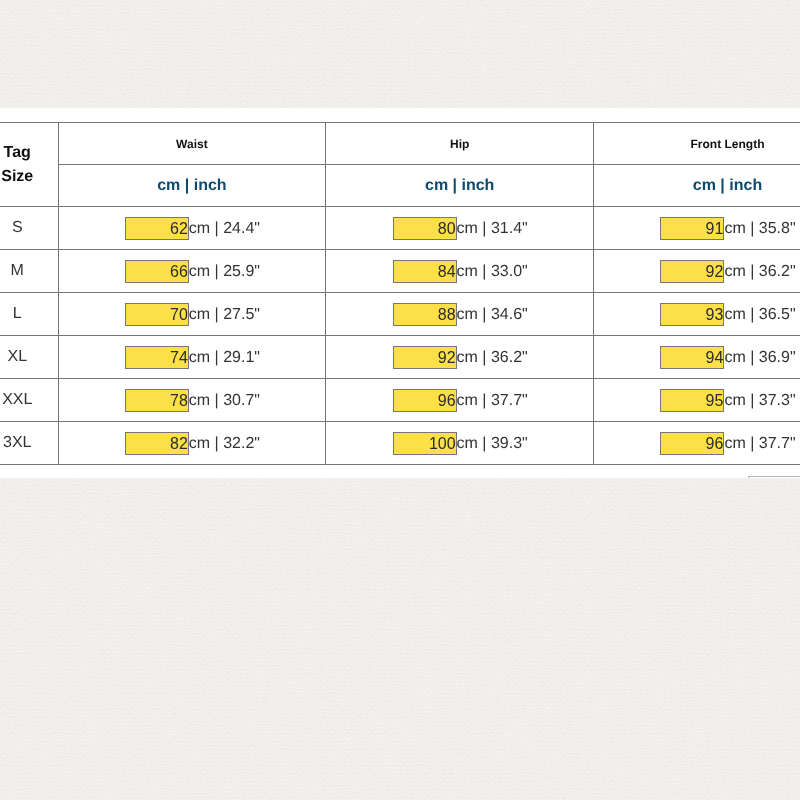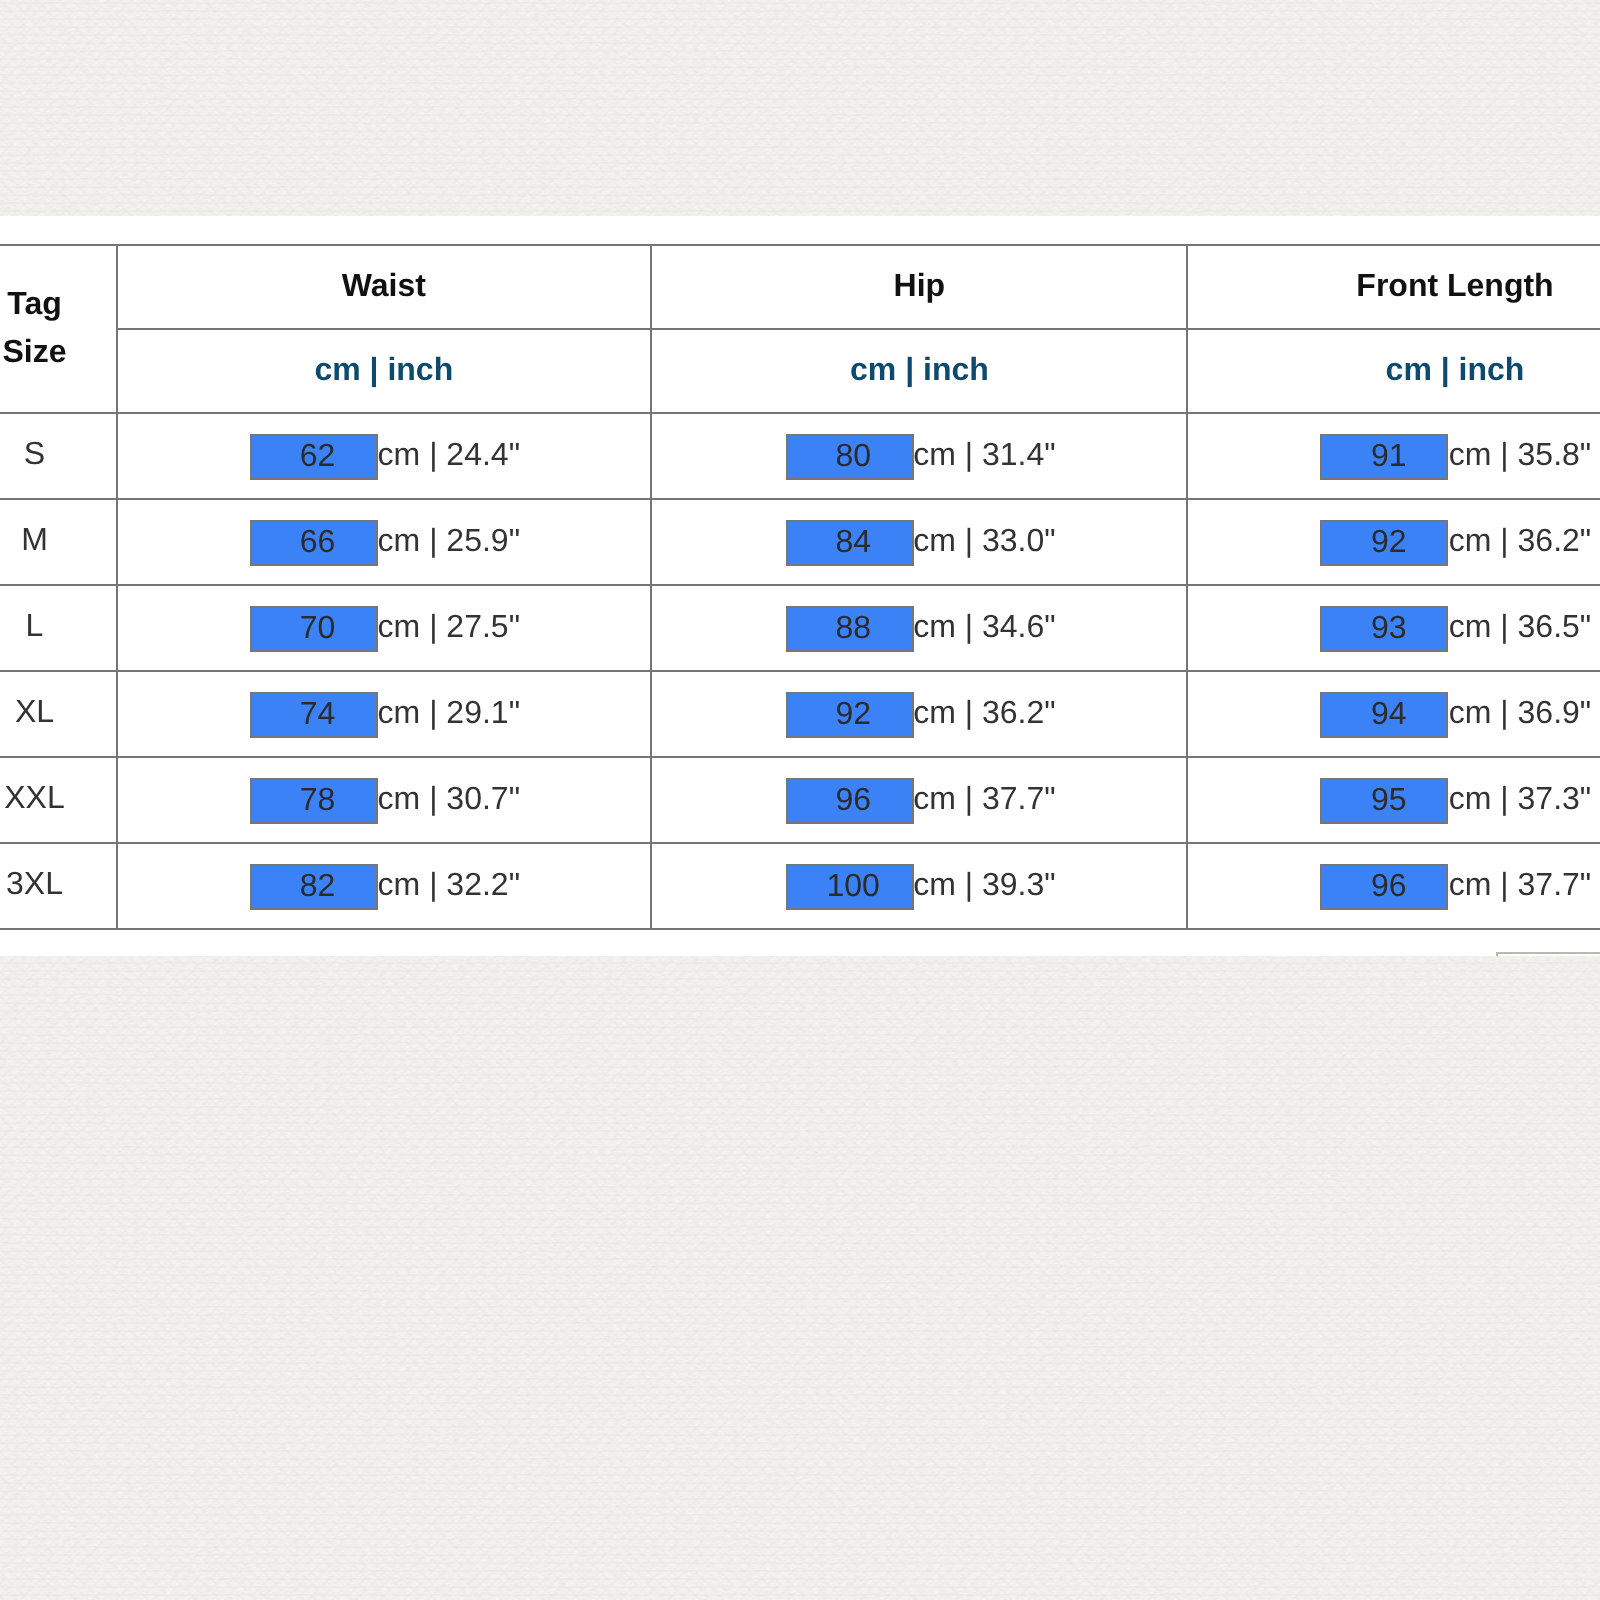--- a/index.html
+++ b/index.html
@@ -55,35 +55,35 @@
     background: #fff;
   }
   table.size td, table.size th {
     border: 1px solid #757575;
     text-align: center;
     vertical-align: middle;
     padding: 0;
   }
   .c1 { width: 80.5px; }
   .c2, .c3, .c4 { width: 266.8px; }
-  th.grp { height: 41px; font-weight: bold; font-size: 16px; color: #111; }
+  th.grp { height: 41px; font-weight: bold; font-size: 12px; color: #111; }
   th.unit { height: 41px; font-weight: bold; font-size: 16px; color: #0c4a6e; }
   th.tag { font-weight: bold; font-size: 16px; color: #111; line-height: 23.2px; }
   th.tag > span { display: block; width: 34px; margin: 0 auto; white-space: normal; }
   td.sz { height: 42px; font-size: 16px; color: #333; }
   td.val { height: 42px; font-size: 16px; color: #333; white-space: nowrap; }
   input.inp {
     display: inline-block;
     width: 58px;
     height: 21px;
     border: 1px solid #767676;
     border-radius: 0;
-    background: #3b82f6;
+    background: #fde047;
     vertical-align: middle;
-    text-align: center;
+    text-align: right;
     font-family: "Liberation Sans", sans-serif;
     font-size: 16px;
     line-height: 21px;
     padding: 0 0 0 4px;
     margin: 0 0 0 1px;
     box-sizing: content-box;
     color: #2b2b2b;
     outline: none;
     -webkit-appearance: none;
     appearance: none;

